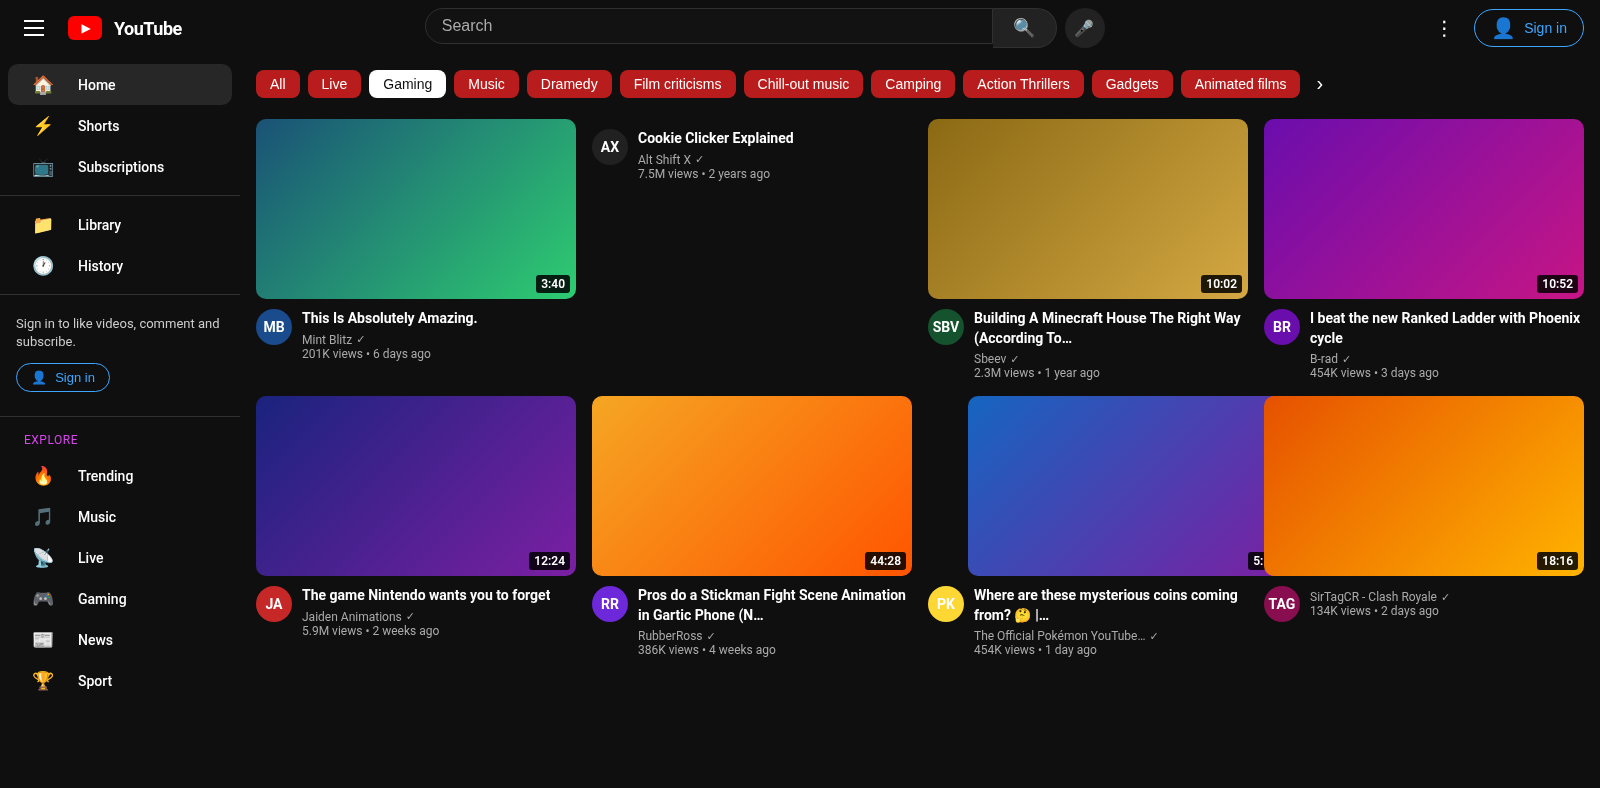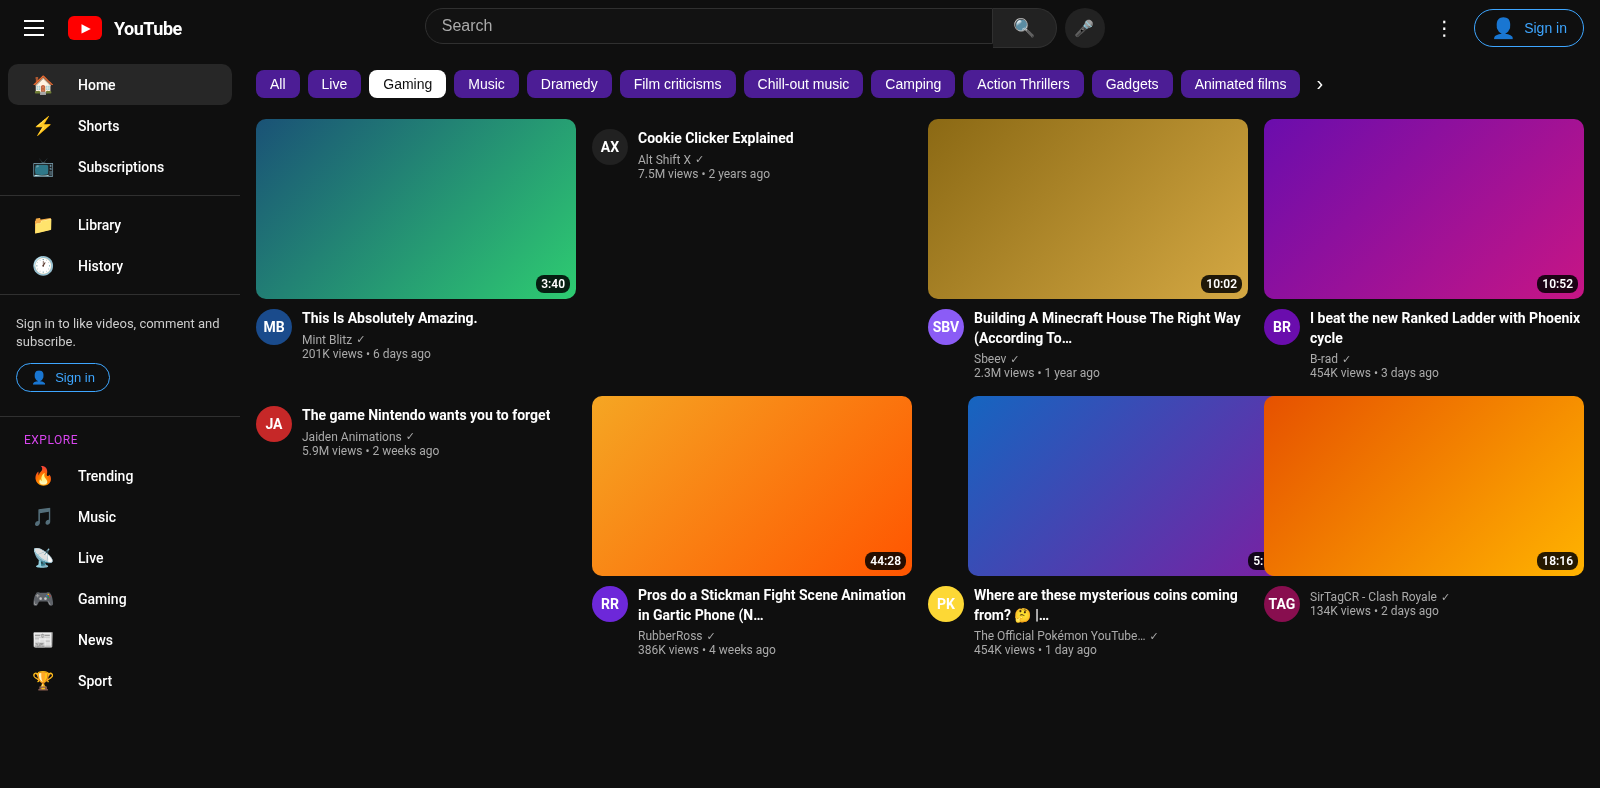--- a/index.html
+++ b/index.html
@@ -238,21 +238,21 @@
       overflow: hidden;
       flex-shrink: 0;
       position: sticky;
       top: 0;
       background: #0f0f0f;
       z-index: 10;
     }
     .chip {
       padding: 6px 14px;
       border-radius: 8px;
-      background: #4c1d95;
+      background: #b91c1c;
       color: #fff;
       font-size: 14px;
       cursor: pointer;
       white-space: nowrap;
       border: none;
     }
     .chip.active {
       background: #fff;
       color: #0f0f0f;
     }
@@ -293,21 +293,21 @@
     }
     .duration-badge {
       position: absolute;
       bottom: 6px;
       right: 6px;
       background: rgba(0,0,0,0.85);
       color: #fff;
       font-size: 12px;
       font-weight: 600;
       padding: 2px 5px;
-      border-radius: 8px;
+      border-radius: 3px;
     }
     .video-info {
       display: flex;
       gap: 10px;
       margin-top: 10px;
     }
     .channel-avatar {
       width: 36px;
       height: 36px;
       border-radius: 50%;
@@ -502,21 +502,21 @@
           <div class="video-stats">7.5M views • 2 years ago</div>
         </div>
       </div>
     </div>
         <div class="video-card">
       <div class="video-thumb thumb-3">
         <div class="thumb-bg"></div>
         <span class="duration-badge">10:02</span>
       </div>
       <div class="video-info">
-        <div class="channel-avatar" style="background:#8b5cf6">SBV</div>
+        <div class="channel-avatar" style="background:#14532d">SBV</div>
         <div class="video-meta">
           <div class="video-title">Building A Minecraft House The Right Way (According To…</div>
           <div class="channel-name">
             Sbeev <span class="verified-badge">✓</span>
           </div>
           <div class="video-stats">2.3M views • 1 year ago</div>
         </div>
       </div>
     </div>
         <div class="video-card">
@@ -529,20 +529,24 @@
         <div class="video-meta">
           <div class="video-title">I beat the new Ranked Ladder with Phoenix cycle</div>
           <div class="channel-name">
             B-rad <span class="verified-badge">✓</span>
           </div>
           <div class="video-stats">454K views • 3 days ago</div>
         </div>
       </div>
     </div>
         <div class="video-card">
+      <div class="video-thumb thumb-5">
+        <div class="thumb-bg"></div>
+        <span class="duration-badge">12:24</span>
+      </div>
       <div class="video-info">
         <div class="channel-avatar" style="background:#c62828">JA</div>
         <div class="video-meta">
           <div class="video-title">The game Nintendo wants you to forget</div>
           <div class="channel-name">
             Jaiden Animations <span class="verified-badge">✓</span>
           </div>
           <div class="video-stats">5.9M views • 2 weeks ago</div>
         </div>
       </div>

